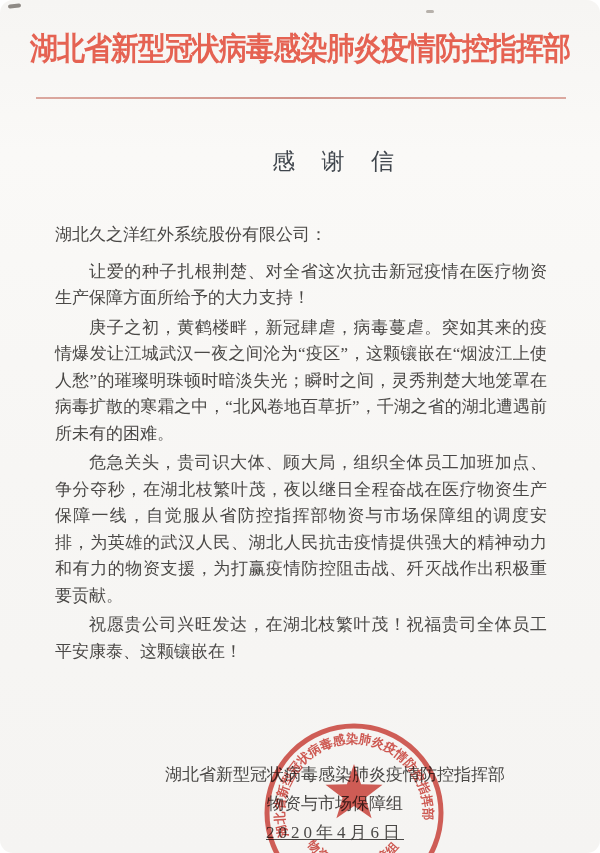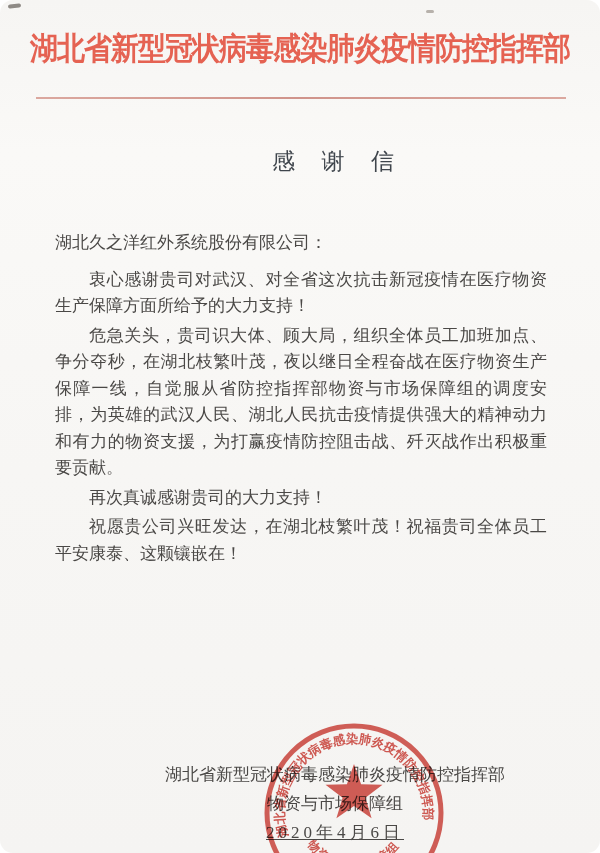--- a/index.html
+++ b/index.html
@@ -37,21 +37,21 @@
     letter-spacing:10px;
     color:#3f454c;
     margin:0;
     padding-left:40px;
   }
   .letter-body{
     position:absolute;left:55px;top:214px;width:492px;
     font-size:17px;line-height:26.5px;
     text-align:justify;
   }
-  .salutation{margin:16px 0 10px 0;}
+  .salutation{margin:8px 0 10px 0;}
   .letter-body p.para{margin:0 0 3px 0;text-indent:2em;}
   .signature{
     position:absolute;left:110px;top:760px;width:450px;
     text-align:center;
     font-size:17px;line-height:29px;
   }
   .signature .sig-line{margin:0;}
   .signature .sig-date{letter-spacing:4px;text-decoration:underline;}
   .seal{
     position:absolute;left:262px;top:721px;width:184px;height:184px;
@@ -68,23 +68,23 @@
   <div class="speck speck2"></div>
 
   <div class="org-header">湖北省新型冠状病毒感染肺炎疫情防控指挥部</div>
 
   <hr class="red-rule">
 
   <h1 class="letter-title">感 谢 信</h1>
 
   <div class="letter-body">
     <p class="salutation">湖北久之洋红外系统股份有限公司：</p>
-    <p class="para">衷心感谢贵司对武汉、对全省这次抗击新冠疫情在医疗物资生产保障方面所给予的大力支持！</p>
+    <p class="para">让爱的种子扎根荆楚、对全省这次抗击新冠疫情在医疗物资生产保障方面所给予的大力支持！</p>
+    <p class="para">庚子之初，黄鹤楼畔，新冠肆虐，病毒蔓虐。突如其来的疫情爆发让江城武汉一夜之间沦为“疫区”，这颗镶嵌在“烟波江上使人愁”的璀璨明珠顿时暗淡失光；瞬时之间，灵秀荆楚大地笼罩在病毒扩散的寒霜之中，“北风卷地百草折”，千湖之省的湖北遭遇前所未有的困难。</p>
     <p class="para">危急关头，贵司识大体、顾大局，组织全体员工加班加点、争分夺秒，在湖北枝繁叶茂，夜以继日全程奋战在医疗物资生产保障一线，自觉服从省防控指挥部物资与市场保障组的调度安排，为英雄的武汉人民、湖北人民抗击疫情提供强大的精神动力和有力的物资支援，为打赢疫情防控阻击战、歼灭战作出积极重要贡献。</p>
-    <p class="para">再次真诚感谢贵司的大力支持！</p>
     <p class="para">祝愿贵公司兴旺发达，在湖北枝繁叶茂！祝福贵司全体员工平安康泰、这颗镶嵌在！</p>
   </div>
 
   <div class="signature">
     <p class="sig-line">湖北省新型冠状病毒感染肺炎疫情防控指挥部</p>
     <p class="sig-line">物资与市场保障组</p>
     <p class="sig-line sig-date">2020年4月6日</p>
   </div>
 
   <svg class="seal" viewBox="0 0 184 184" xmlns="http://www.w3.org/2000/svg">

